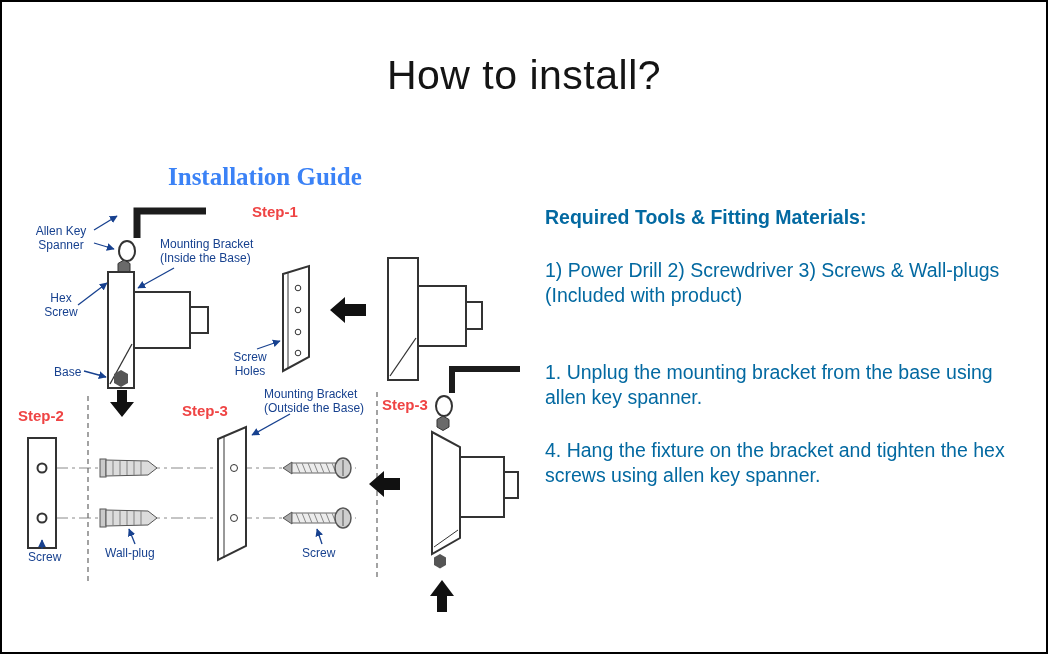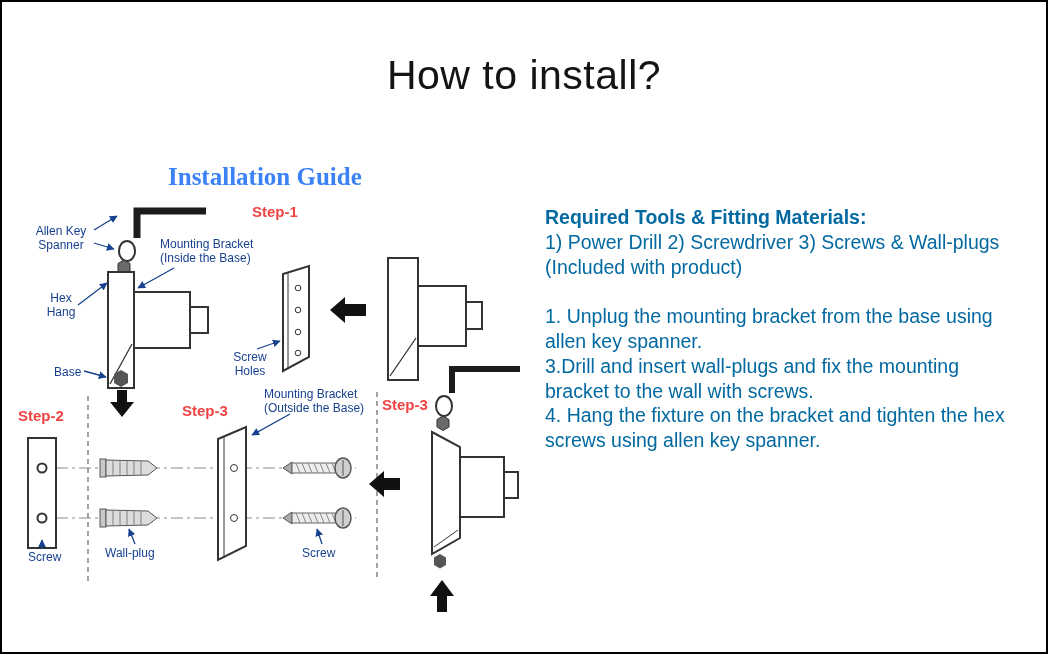--- a/index.html
+++ b/index.html
@@ -25,42 +25,42 @@
     position:absolute; color:#17418f; font-weight:400; font-size:12px;
     line-height:1.18; white-space:pre-line;
   }
   .center { text-align:center; }
   .diagram-svg { position:absolute; left:0; top:150px; }
   .right-panel {
     position:absolute; left:545px; top:205px; width:486px;
     font-size:19.5px; line-height:1.27; color:#0369a1;
   }
   .bold { font-weight:700; }
-  .preline { white-space:pre-line; }
+  .preline { white-space:pre-line;margin-top:28px; }
   .spacer { height:25px; }
 </style>
 </head>
 <body>
 
 <div class="frame"></div>
 
 <div class="title">How to install?</div>
 <div class="guide-heading">Installation Guide</div>
 
 <div class="step-label" style="left:252px;top:203px">Step-1</div>
 <div class="step-label" style="left:18px;top:407px">Step-2</div>
 <div class="step-label" style="left:182px;top:402px">Step-3</div>
 <div class="step-label" style="left:382px;top:396px">Step-3</div>
 
 <div class="blue-label center" style="left:28px;top:224px;width:66px">Allen Key
 Spanner</div>
 <div class="blue-label" style="left:160px;top:237px;width:114px">Mounting Bracket
 (Inside the Base)</div>
 <div class="blue-label center" style="left:40px;top:291px;width:42px">Hex
-Hang</div>
+Screw</div>
 <div class="blue-label" style="left:54px;top:365px">Base</div>
 <div class="blue-label center" style="left:226px;top:350px;width:48px">Screw
 Holes</div>
 <div class="blue-label" style="left:264px;top:387px;width:114px">Mounting Bracket
 (Outside the Base)</div>
 <div class="blue-label" style="left:28px;top:550px">Screw</div>
 <div class="blue-label" style="left:105px;top:546px">Wall-plug</div>
 <div class="blue-label" style="left:302px;top:546px">Screw</div>
 
 <svg class="diagram-svg" width="540" height="486" viewBox="0 0 540 486">
@@ -200,17 +200,15 @@
   </g>
 </svg>
 
 <div class="right-panel">
   <div class="bold">Required Tools &amp; Fitting Materials:</div>
   <div class="preline">1) Power Drill 2) Screwdriver 3) Screws &amp; Wall-plugs
 (Included with product)</div>
   <div class="spacer"></div>
   <div class="preline">1. Unplug the mounting bracket from the base using
 allen key spanner.</div>
-  <div class="preline">3.Drill and insert wall-plugs and fix the mounting
-bracket to the wall with screws.</div>
   <div class="preline">4. Hang the fixture on the bracket and tighten the hex
 screws using allen key spanner.</div>
 </div>
 
 </body></html>

